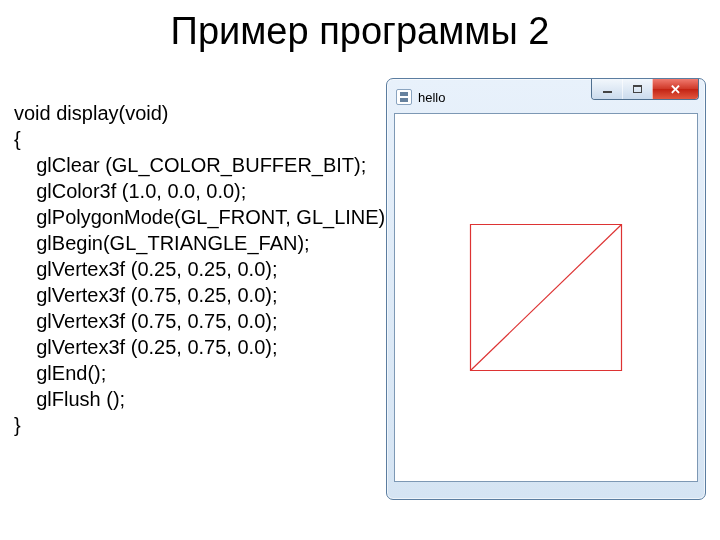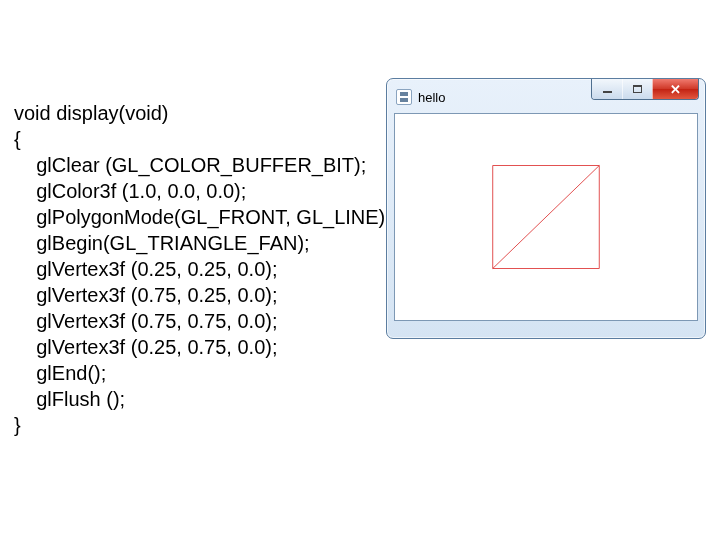--- a/index.html
+++ b/index.html
@@ -34,21 +34,21 @@
     white-space: pre;
     font-family: Arial, Helvetica, sans-serif;
   }
 
   
   .win {
     position: absolute;
     top: 78px;
     right: 14px;
     width: 320px;
-    height: 261px;
+    height: 422px;
     border: 1px solid #5b7da0;
     border-radius: 7px;
     background: linear-gradient(#e8f1fb, #d5e4f3);
     box-shadow: 0 0 0 1px rgba(255,255,255,.6) inset;
     box-sizing: border-box;
     padding: 6px 7px 21px 7px;
   }
   .titlebar {
     height: 24px;
     display: flex;
@@ -124,20 +124,21 @@
     height: calc(100% - 24px);
     border: 1px solid #7d98b4;
     box-sizing: border-box;
   }
 
 </style>
 </head>
 <body>
 <div class="slide">
 
+  <div class="title">Пример программы 2</div>
 
   <pre class="code">void display(void)
 {
     glClear (GL_COLOR_BUFFER_BIT);
     glColor3f (1.0, 0.0, 0.0);
     glPolygonMode(GL_FRONT, GL_LINE);
     glBegin(GL_TRIANGLE_FAN);
     glVertex3f (0.25, 0.25, 0.0);
     glVertex3f (0.75, 0.25, 0.0);
     glVertex3f (0.75, 0.75, 0.0);

